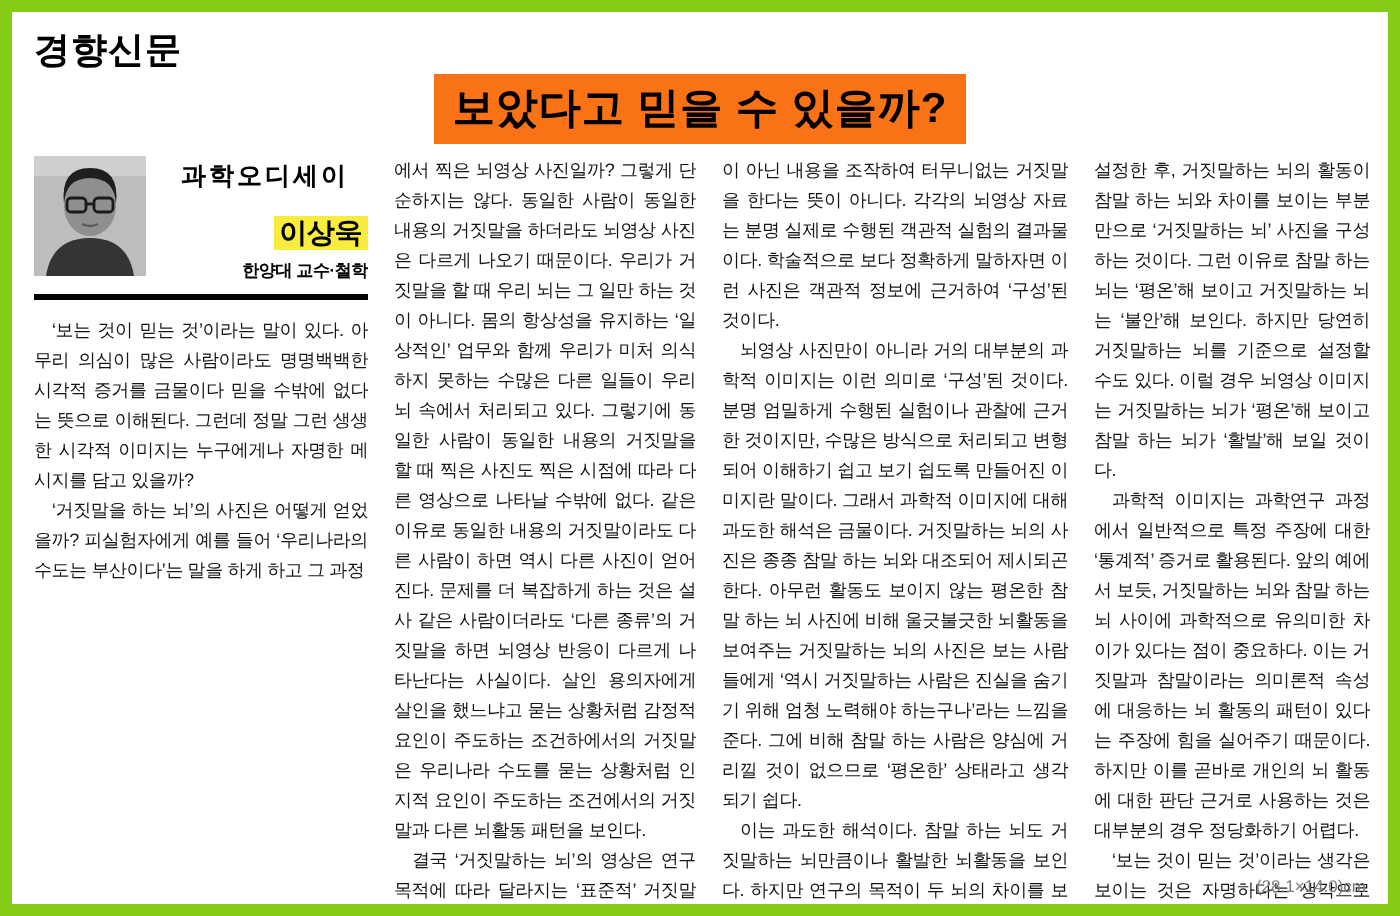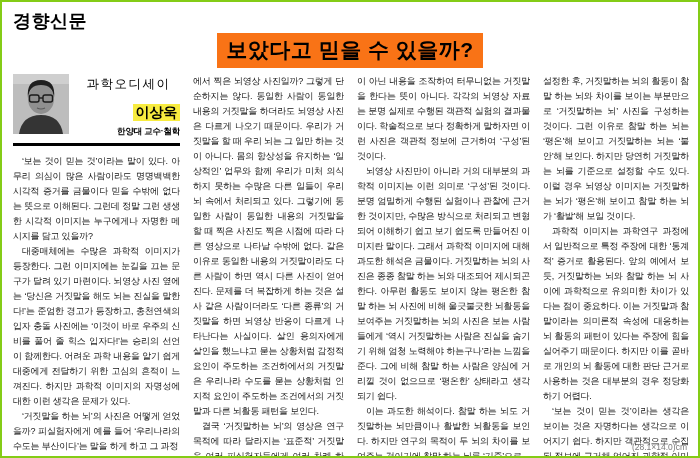--- a/index.html
+++ b/index.html
@@ -1,18 +1,18 @@
 <!DOCTYPE html>
 <html><head>
 <meta charset="utf-8">
 <style>
   html,body { margin:0; padding:0; background:#ffffff; }
   .page {
     position:relative; width:700px; height:458px; box-sizing:border-box;
-    background:#ffffff; border:2px solid #84cc16; overflow:hidden;
+    background:#ffffff; border:6px solid #84cc16; overflow:hidden;
     font-family:"Liberation Sans","DejaVu Sans",sans-serif; color:#141414;
   }
   .header { display:flex; justify-content:space-between; align-items:flex-start; padding:7px 10px 0 11px; }
   .masthead { font-size:18px; font-weight:bold; letter-spacing:0.5px; color:#000; }
   .dateinfo { text-align:right; font-size:8.5px; color:#555; line-height:1.45; padding-top:1px; }
   .title-wrap { text-align:center; margin-top:0px; height:34px; }
   .title-hl {
     display:inline-block; background:#f97316; color:#000;
     font-size:21px; font-weight:bold; letter-spacing:0.5px; padding:3px 9px 4px 9px;
   }
@@ -21,21 +21,21 @@
   .col-1 { width:167px; flex:none; }
   .col-2 { width:151px; flex:none; }
   .col-3 { width:173px; flex:none; }
   .col-4 { flex:1; }
   .col p { margin:0; text-indent:9px; }
   .col p.cont { text-indent:0; }
 
   .byline-box { display:flex; }
   .photo { width:56px; height:60px; flex:none; background:#bdbdbd; }
   .byline-right { flex:1; display:flex; flex-direction:column; align-items:flex-end; padding-top:3px; }
-  .section-title { align-self:center; font-size:12.5px; font-weight:normal; letter-spacing:1.5px; color:#000; margin-bottom:12px; margin-left:8px; }
+  .section-title { align-self:center; font-size:12.5px; font-weight:bold; letter-spacing:1.5px; color:#000; margin-bottom:12px; margin-left:8px; }
   .author-hl { background:#f8ec3f; font-size:14px; font-weight:bold; padding:1px 3px; color:#000; }
   .affil { font-size:8.5px; font-weight:bold; margin-top:3px; color:#000; }
   .rule { height:3px; background:#000; margin:4px 0 8px 0; }
 
   .sizenote { position:absolute; right:11px; bottom:4px; font-size:8.5px; color:#7a7a7a; letter-spacing:0; }
 </style>
 </head>
 <body>
 
 <div class="page">
@@ -66,21 +66,20 @@
           </svg>
         </div>
         <div class="byline-right">
           <div class="section-title">과학오디세이</div>
           <span class="author-hl">이상욱</span>
           <div class="affil">한양대 교수·철학</div>
         </div>
       </div>
       <div class="rule"></div>
       <p>‘보는 것이 믿는 것’이라는 말이 있다. 아무리 의심이 많은 사람이라도 명명백백한 시각적 증거를 금물이다 믿을 수밖에 없다는 뜻으로 이해된다. 그런데 정말 그런 생생한 시각적 이미지는 누구에게나 자명한 메시지를 담고 있을까?</p>
-      <p>대중매체에는 수많은 과학적 이미지가 등장한다. 그런 이미지에는 눈길을 끄는 문구가 달려 있기 마련이다. 뇌영상 사진 옆에는 ‘당신은 거짓말을 해도 뇌는 진실을 말한다!’는 준엄한 경고가 등장하고, 총천연색의 입자 충돌 사진에는 ‘이것이 바로 우주의 신비를 풀어 줄 힉스 입자다!’는 승리의 선언이 함께한다. 어려운 과학 내용을 알기 쉽게 대중에게 전달하기 위한 고심의 흔적이 느껴진다. 하지만 과학적 이미지의 자명성에 대한 이런 생각은 문제가 있다.</p>
       <p>‘거짓말을 하는 뇌’의 사진은 어떻게 얻었을까? 피실험자에게 예를 들어 ‘우리나라의 수도는 부산이다’는 말을 하게 하고 그 과정</p>
     </div>
 
     <div class="col col-2">
       <p class="cont">에서 찍은 뇌영상 사진일까? 그렇게 단순하지는 않다. 동일한 사람이 동일한 내용의 거짓말을 하더라도 뇌영상 사진은 다르게 나오기 때문이다. 우리가 거짓말을 할 때 우리 뇌는 그 일만 하는 것이 아니다. 몸의 항상성을 유지하는 ‘일상적인’ 업무와 함께 우리가 미처 의식하지 못하는 수많은 다른 일들이 우리 뇌 속에서 처리되고 있다. 그렇기에 동일한 사람이 동일한 내용의 거짓말을 할 때 찍은 사진도 찍은 시점에 따라 다른 영상으로 나타날 수밖에 없다. 같은 이유로 동일한 내용의 거짓말이라도 다른 사람이 하면 역시 다른 사진이 얻어진다. 문제를 더 복잡하게 하는 것은 설사 같은 사람이더라도 ‘다른 종류’의 거짓말을 하면 뇌영상 반응이 다르게 나타난다는 사실이다. 살인 용의자에게 살인을 했느냐고 묻는 상황처럼 감정적 요인이 주도하는 조건하에서의 거짓말은 우리나라 수도를 묻는 상황처럼 인지적 요인이 주도하는 조건에서의 거짓말과 다른 뇌활동 패턴을 보인다.</p>
       <p>결국 ‘거짓말하는 뇌’의 영상은 연구 목적에 따라 달라지는 ‘표준적’ 거짓말을 여러 피실험자들에게 여러 차례 하게 하고 얻은 뇌영상 자료를 통계적으로 처리하여 얻는 ‘합성’ 사진이다. 여기서 ‘합성’의 의미는 사실</p>
     </div>
 
     <div class="col col-3">
       <p class="cont">이 아닌 내용을 조작하여 터무니없는 거짓말을 한다는 뜻이 아니다. 각각의 뇌영상 자료는 분명 실제로 수행된 객관적 실험의 결과물이다. 학술적으로 보다 정확하게 말하자면 이런 사진은 객관적 정보에 근거하여 ‘구성’된 것이다.</p>

